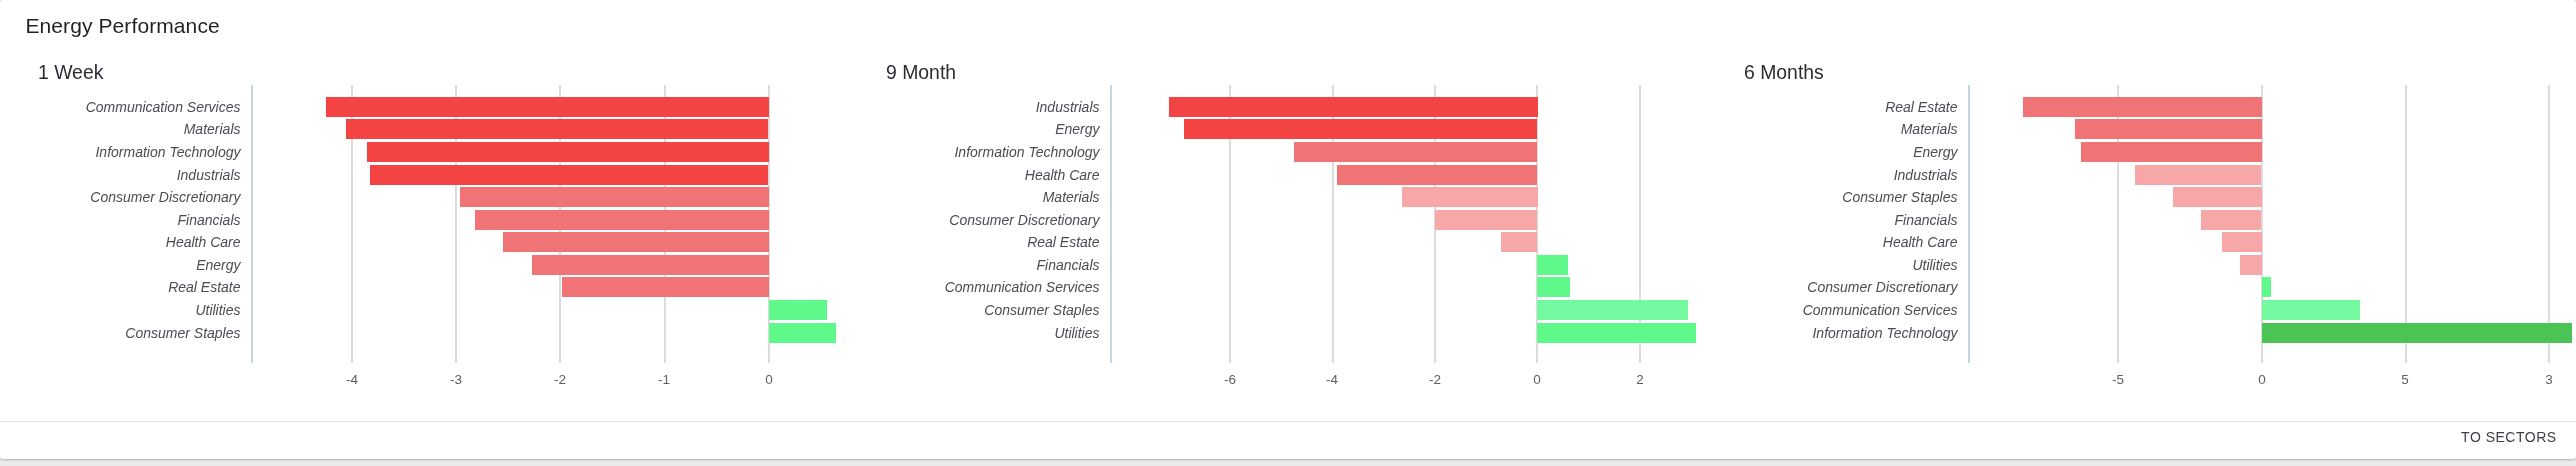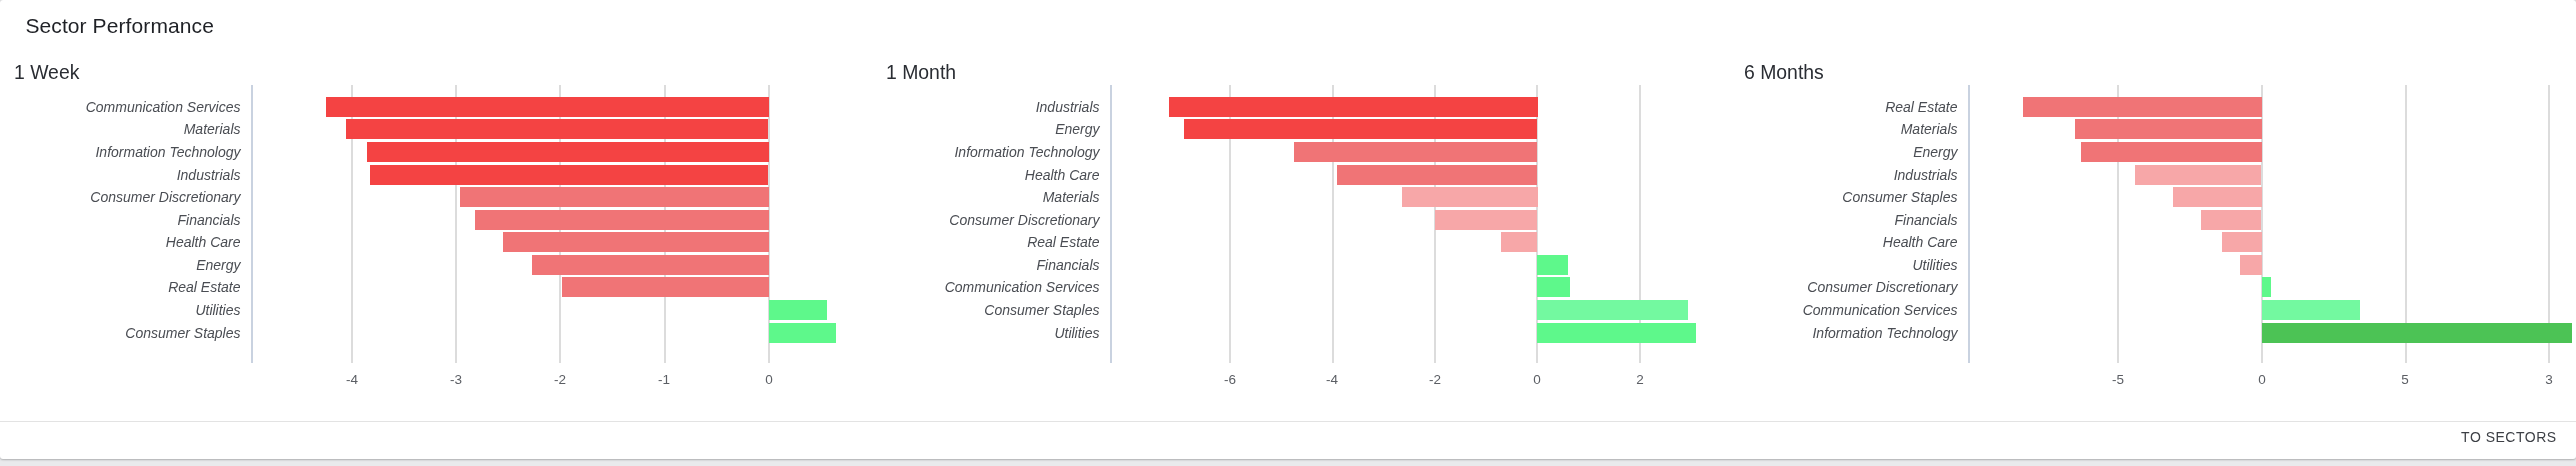--- a/index.html
+++ b/index.html
@@ -81,26 +81,26 @@
     font-size:14px;color:#3c3f45;letter-spacing:0.5px;
     text-transform:uppercase;white-space:nowrap;
     cursor:pointer;
   }
 </style>
 </head>
 <body>
 
 <div class="card">
 
-  <div class="card-title">Sector Performance</div>
+  <div class="card-title">Energy Performance</div>
 
   <div class="charts">
 
     <div class="panel" style="left: 0px; width: 859px;">
-      <div class="panel-title" style="left: 14px;">1 Week</div>
+      <div class="panel-title" style="left: 38px;">1 Week</div>
       <div class="plot" style="left: 27px; width: 830px;">
         <div class="labels" style="width: 224px;">
             <div class="lbl" style="top: 22px;">Communication Services</div>
             <div class="lbl" style="top: 44px;">Materials</div>
             <div class="lbl" style="top: 67px;">Information Technology</div>
             <div class="lbl" style="top: 90px;">Industrials</div>
             <div class="lbl" style="top: 112px;">Consumer Discretionary</div>
             <div class="lbl" style="top: 135px;">Financials</div>
             <div class="lbl" style="top: 157px;">Health Care</div>
             <div class="lbl" style="top: 180px;">Energy</div>
@@ -131,21 +131,21 @@
             <div class="tick" style="left: 63px;">-4</div>
             <div class="tick" style="left: 167px;">-3</div>
             <div class="tick" style="left: 271px;">-2</div>
             <div class="tick" style="left: 375px;">-1</div>
             <div class="tick" style="left: 480px;">0</div>
           </div>
       </div>
     </div>
 
     <div class="panel" style="left: 859px; width: 859px;">
-      <div class="panel-title" style="left: 27px;">1 Month</div>
+      <div class="panel-title" style="left: 27px;">9 Month</div>
       <div class="plot" style="left: 27px; width: 830px;">
         <div class="labels" style="width: 224px;">
             <div class="lbl" style="top: 22px;">Industrials</div>
             <div class="lbl" style="top: 44px;">Energy</div>
             <div class="lbl" style="top: 67px;">Information Technology</div>
             <div class="lbl" style="top: 90px;">Health Care</div>
             <div class="lbl" style="top: 112px;">Materials</div>
             <div class="lbl" style="top: 135px;">Consumer Discretionary</div>
             <div class="lbl" style="top: 157px;">Real Estate</div>
             <div class="lbl" style="top: 180px;">Financials</div>

